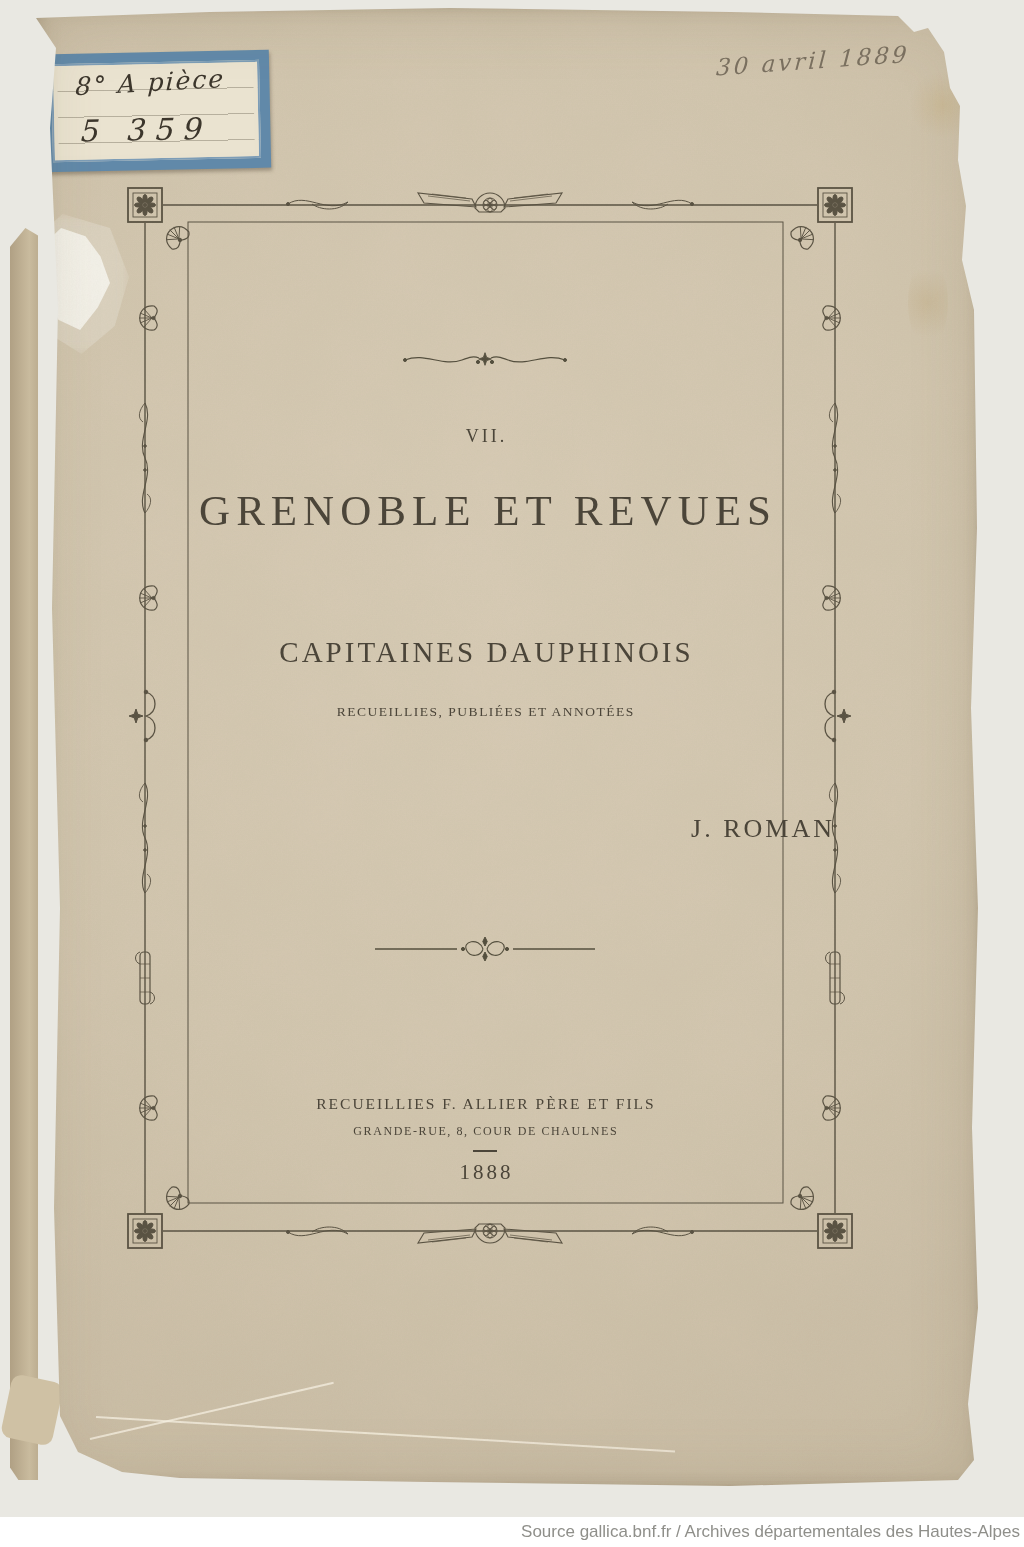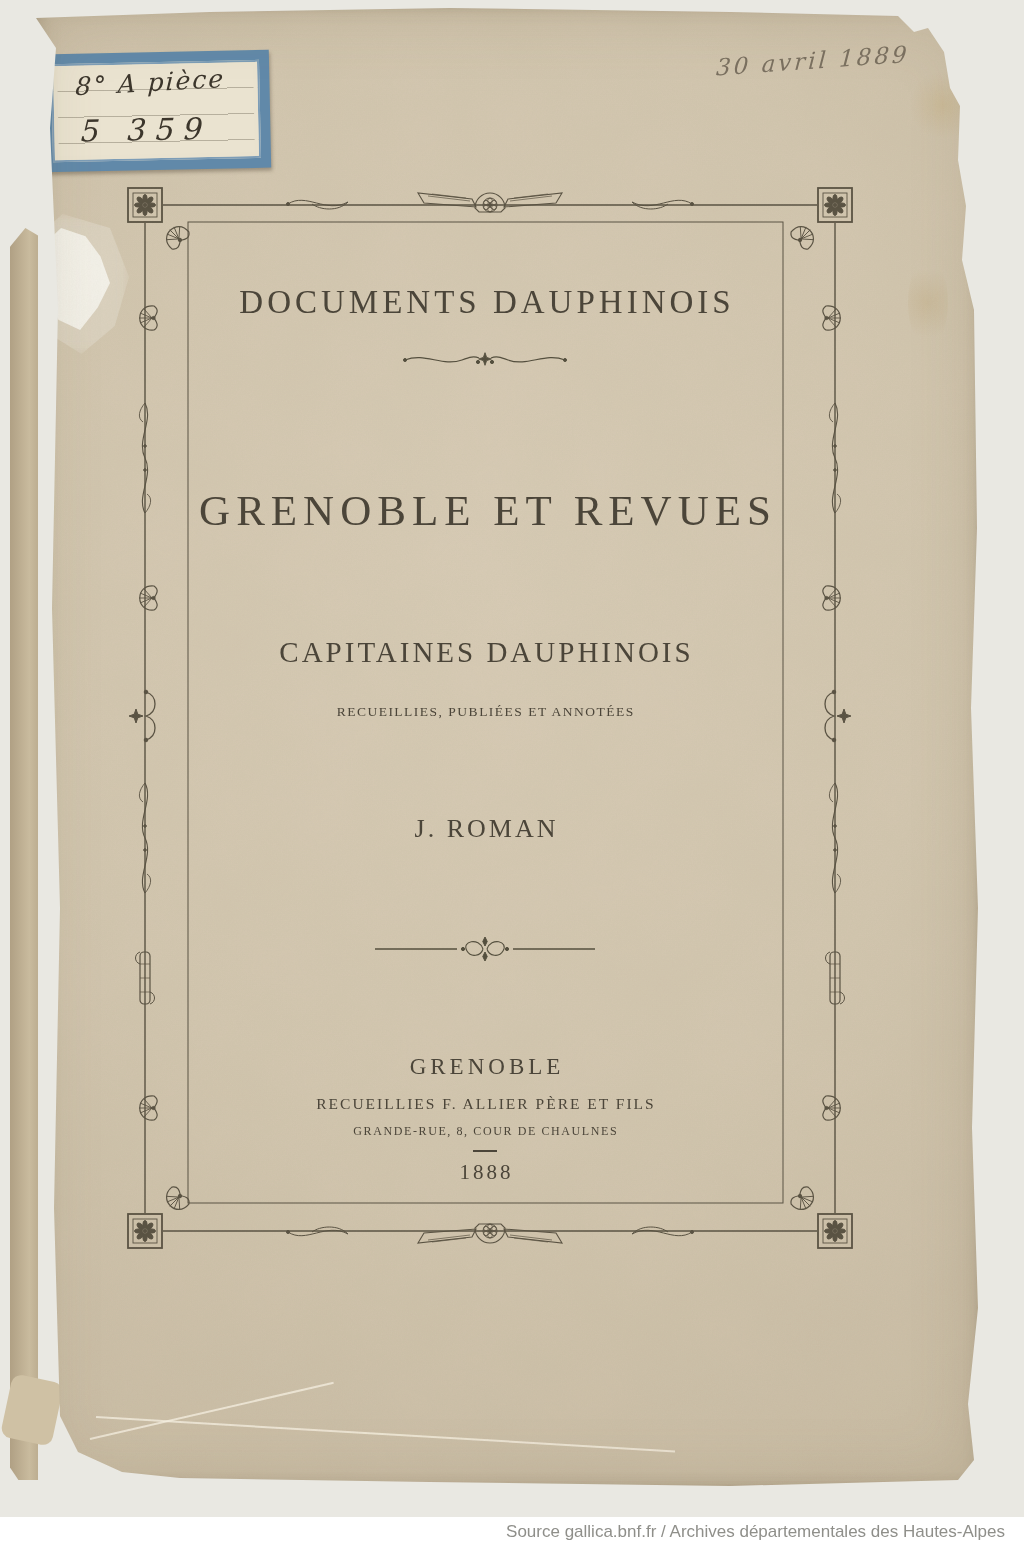--- a/index.html
+++ b/index.html
@@ -70,21 +70,21 @@
   .content{position:absolute;left:105px;top:0;width:700px;height:100%;color:#4c463a;}
   .line{position:absolute;left:0;right:0;text-align:center;white-space:nowrap;}
   .l-series   {top:276px;font-size:33px;letter-spacing:4px;text-indent:4px;}
   .l-flourish {top:342px;}
   .l-volume   {top:418px;font-size:18px;letter-spacing:3px;text-indent:3px;}
   .l-title    {top:478px;font-size:43px;letter-spacing:6px;text-indent:6px;font-weight:normal;margin:0;}
   .l-des      {top:579px;font-size:12px;letter-spacing:2px;text-indent:2px;}
   .l-subtitle {top:628px;font-size:29px;letter-spacing:3px;text-indent:3px;}
   .l-note     {top:696px;font-size:13.5px;letter-spacing:1.5px;text-indent:1.5px;}
   .l-par      {top:768px;font-size:12px;letter-spacing:2px;text-indent:2px;}
-  .l-author   {top:806px;font-size:26px;letter-spacing:3px;text-indent:3px;}
+  .l-author   {top:806px;font-size:26px;letter-spacing:3px;text-indent:3px;text-align:right;}
   .l-role     {top:850px;font-size:13.5px;letter-spacing:.4px;color:#574f41;}
   .l-middiv   {top:928px;}
   .l-city     {top:1046px;font-size:23px;letter-spacing:4px;text-indent:4px;}
   .l-printer  {top:1087px;font-size:15.5px;letter-spacing:2px;text-indent:2px;}
   .l-address  {top:1116px;font-size:12px;letter-spacing:1.6px;text-indent:1.6px;}
   .l-srule    {top:1142px;}
   .l-year     {top:1152px;font-size:21px;letter-spacing:3px;text-indent:3px;}
   .short-rule{width:24px;height:2px;background:#4c463a;margin:0 auto;}
   svg.centered{display:block;margin:0 auto;}
 
@@ -110,21 +110,21 @@
     position:absolute;left:686px;top:38px;width:240px;
     font-family:"DejaVu Serif", serif;font-style:italic;
     font-size:23px;letter-spacing:3px;color:#7a7060;
     transform:rotate(-4deg) skewX(-8deg);white-space:nowrap;
   }
 
   
   .footer-bar{
     position:absolute;left:0;right:0;bottom:0;height:30px;background:#ffffff;
     font-family:"Liberation Sans", sans-serif;font-size:17px;color:#8f8f8a;
-    line-height:30px;text-align:right;padding-right:19px;box-sizing:border-box;
+    line-height:30px;text-align:right;padding-right:4px;box-sizing:border-box;
   }
 </style>
 </head>
 <body>
 
 <div class="stage">
 
   <div class="spine-strip"></div>
   <div class="corner-flap"></div>
 
@@ -236,56 +236,55 @@
         <use href="#vine" transform="translate(717,280)"></use>
         <use href="#shell" transform="translate(717,420) rotate(90)"></use>
         <use href="#scrolls" transform="translate(717,540) scale(-1,1)"></use>
         <use href="#vine" transform="translate(717,660)"></use>
         <use href="#roll" transform="translate(717,800)"></use>
         <use href="#shell" transform="translate(717,930) rotate(90)"></use>
       </g>
     </svg>
 
     <div class="content">
-      <div class="line l-series">DOCUMENTS DAUPHINOIS</div>
 
       <div class="line l-flourish">
         <svg class="centered" width="170" height="20" viewBox="0 0 170 20">
           <g stroke="#55503f" fill="#55503f">
             <path d="M5,10 C25,2 42,17 62,10 C70,7 74,6 79,8" fill="none" stroke-width="1.2"></path>
             <path d="M165,10 C145,2 128,17 108,10 C100,7 96,6 91,8" fill="none" stroke-width="1.2"></path>
             <use href="#spark" transform="translate(85,9) scale(0.9)"></use>
             <circle cx="78" cy="12" r="1.6"></circle>
               <circle cx="92" cy="12" r="1.6"></circle>
             <circle cx="5" cy="10" r="1.5"></circle>
               <circle cx="165" cy="10" r="1.5"></circle>
           </g>
         </svg>
       </div>
 
+      <div class="line l-volume">VII.</div>
       <h1 class="line l-title">GRENOBLE ET REVUES</h1>
       <div class="line l-note">RECUEILLIES, PUBLIÉES ET ANNOTÉES</div>
       <div class="line l-subtitle">CAPITAINES DAUPHINOIS</div>
       <div class="line l-author">J. ROMAN</div>
 
       <div class="line l-middiv">
         <svg class="centered" width="220" height="26" viewBox="0 0 220 26">
           <g stroke="#55503f" fill="#55503f">
             <path d="M0,13 H82 M138,13 H220" stroke-width="1.3"></path>
             <path d="M108,13 c-4,-12 -22,-8 -16,2 c4,7 14,5 16,-2" fill="none" stroke-width="1.1"></path>
             <path d="M112,13 c4,-12 22,-8 16,2 c-4,7 -14,5 -16,-2" fill="none" stroke-width="1.1"></path>
             <path d="M110,1 l2.2,4.5 -2.2,4.5 -2.2,-4.5 Z"></path>
             <path d="M110,25 l2.2,-4.5 -2.2,-4.5 -2.2,4.5 Z"></path>
             <circle cx="88" cy="13" r="1.6"></circle>
               <circle cx="132" cy="13" r="1.6"></circle>
           </g>
         </svg>
       </div>
 
-      <div class="line l-city">GRENOBLE</div>
       <div class="line l-printer">RECUEILLIES F. ALLIER PÈRE ET FILS</div>
       <div class="line l-address">GRANDE-RUE, 8, COUR DE CHAULNES</div>
       <div class="line l-srule">
           <div class="short-rule"></div>
         </div>
       <div class="line l-year">1888</div>
     </div>
 
     <svg class="texture" width="952" height="1482">
       <filter id="grain">

